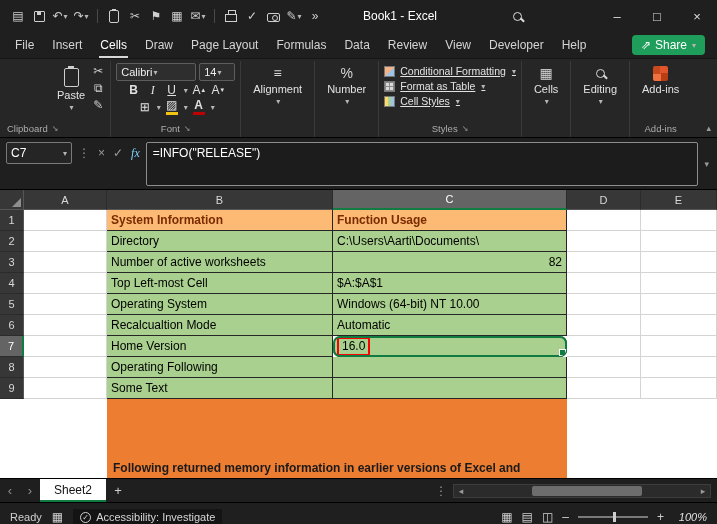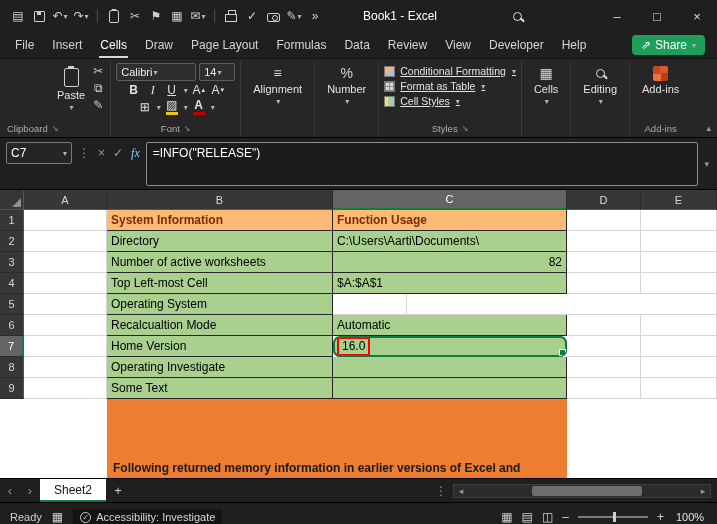--- a/index.html
+++ b/index.html
@@ -114,21 +114,21 @@
   .hs-thumb { position:absolute; left:64px; top:1px; width:110px; height:10px; background:#6d6d6d; border-radius:2px; }
 
   
   .statusbar { height:22px; background:#1f1f1f; border-top:1px solid #000; display:flex; align-items:center; font-size:11px; color:#cfcfcf; padding:14px 10px; gap:10px; flex:0 0 auto; }
   .acc-chip { display:flex; align-items:center; gap:5px; background:#141414; border-radius:2px; padding:2px 7px; color:#d6d6d6; }
   .circle-check { width:11px; height:11px; border:1px solid #cfcfcf; border-radius:50%; font-size:8px; display:flex; align-items:center; justify-content:center; }
   .sb-right { margin-left:auto; display:flex; align-items:center; gap:9px; }
   .viewicon { font-size:12px; color:#cfcfcf; }
   .zoom-track { width:70px; height:2px; background:#7a7a7a; position:relative; }
   .zoom-thumb { position:absolute; left:50%; top:-4px; width:3px; height:10px; background:#cfcfcf; }
-  .zoom-label { width:34px; text-align:center; color:#e0e0e0; }
+  .zoom-label { width:34px; text-align:right; color:#e0e0e0;font-style:italic; }
 </style>
 </head>
 <body>
 
 <div class="app">
 
   <div class="titlebar">
     <div class="qat">
       <span class="qat-btn">▤</span>
       <span class="qat-btn">
@@ -370,20 +370,21 @@
       <div class="cell w-a"></div>
       <div class="cell w-b green">Top Left-most Cell</div>
       <div class="cell w-c green">$A:$A$1</div>
       <div class="cell w-d"></div>
       <div class="cell w-e"></div>
     </div>
     <div class="grid-row">
       <div class="row-h">5</div>
       <div class="cell w-a"></div>
       <div class="cell w-b green">Operating System</div>
+      <div class="cell w-c green">Windows (64-bit) NT 10.00</div>
       <div class="cell w-d"></div>
       <div class="cell w-e"></div>
     </div>
     <div class="grid-row">
       <div class="row-h">6</div>
       <div class="cell w-a"></div>
       <div class="cell w-b green">Recalcualtion Mode</div>
       <div class="cell w-c green">Automatic</div>
       <div class="cell w-d"></div>
       <div class="cell w-e"></div>
@@ -394,21 +395,21 @@
       <div class="cell w-b green">Home Version</div>
       <div class="cell w-c green selected">
         <span class="red-box">16.0</span>
       </div>
       <div class="cell w-d"></div>
       <div class="cell w-e"></div>
     </div>
     <div class="grid-row">
       <div class="row-h">8</div>
       <div class="cell w-a"></div>
-      <div class="cell w-b green">Operating Investigate</div>
+      <div class="cell w-b green">Operating Following</div>
       <div class="cell w-c green"></div>
       <div class="cell w-d"></div>
       <div class="cell w-e"></div>
     </div>
     <div class="grid-row">
       <div class="row-h">9</div>
       <div class="cell w-a"></div>
       <div class="cell w-b green">Some Text</div>
       <div class="cell w-c green"></div>
       <div class="cell w-d"></div>

